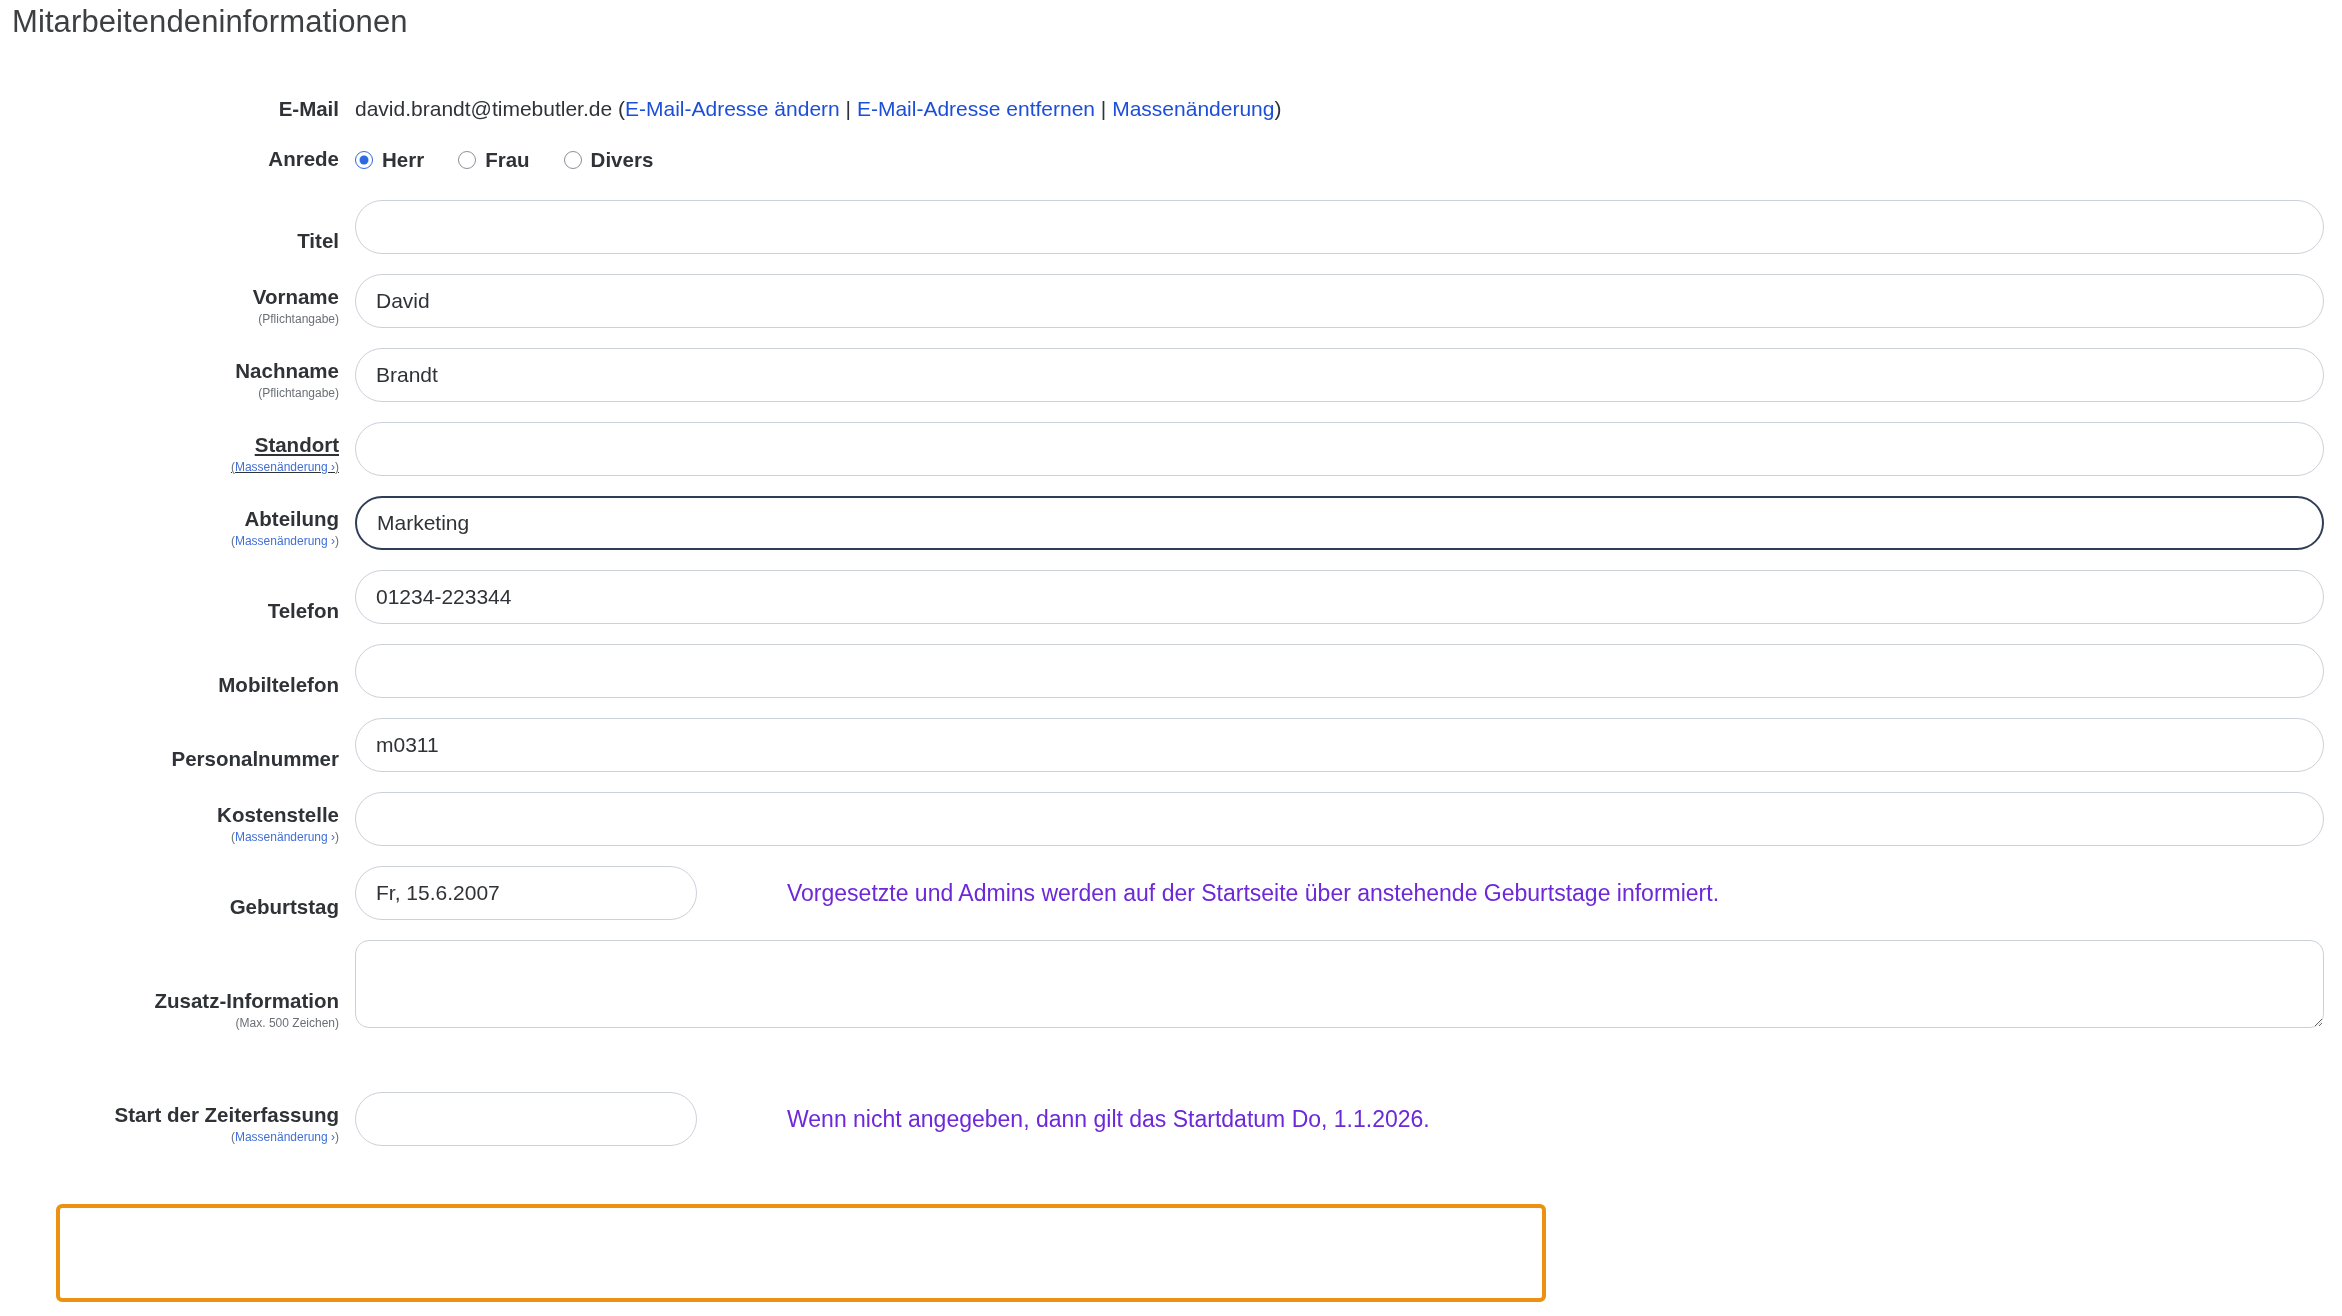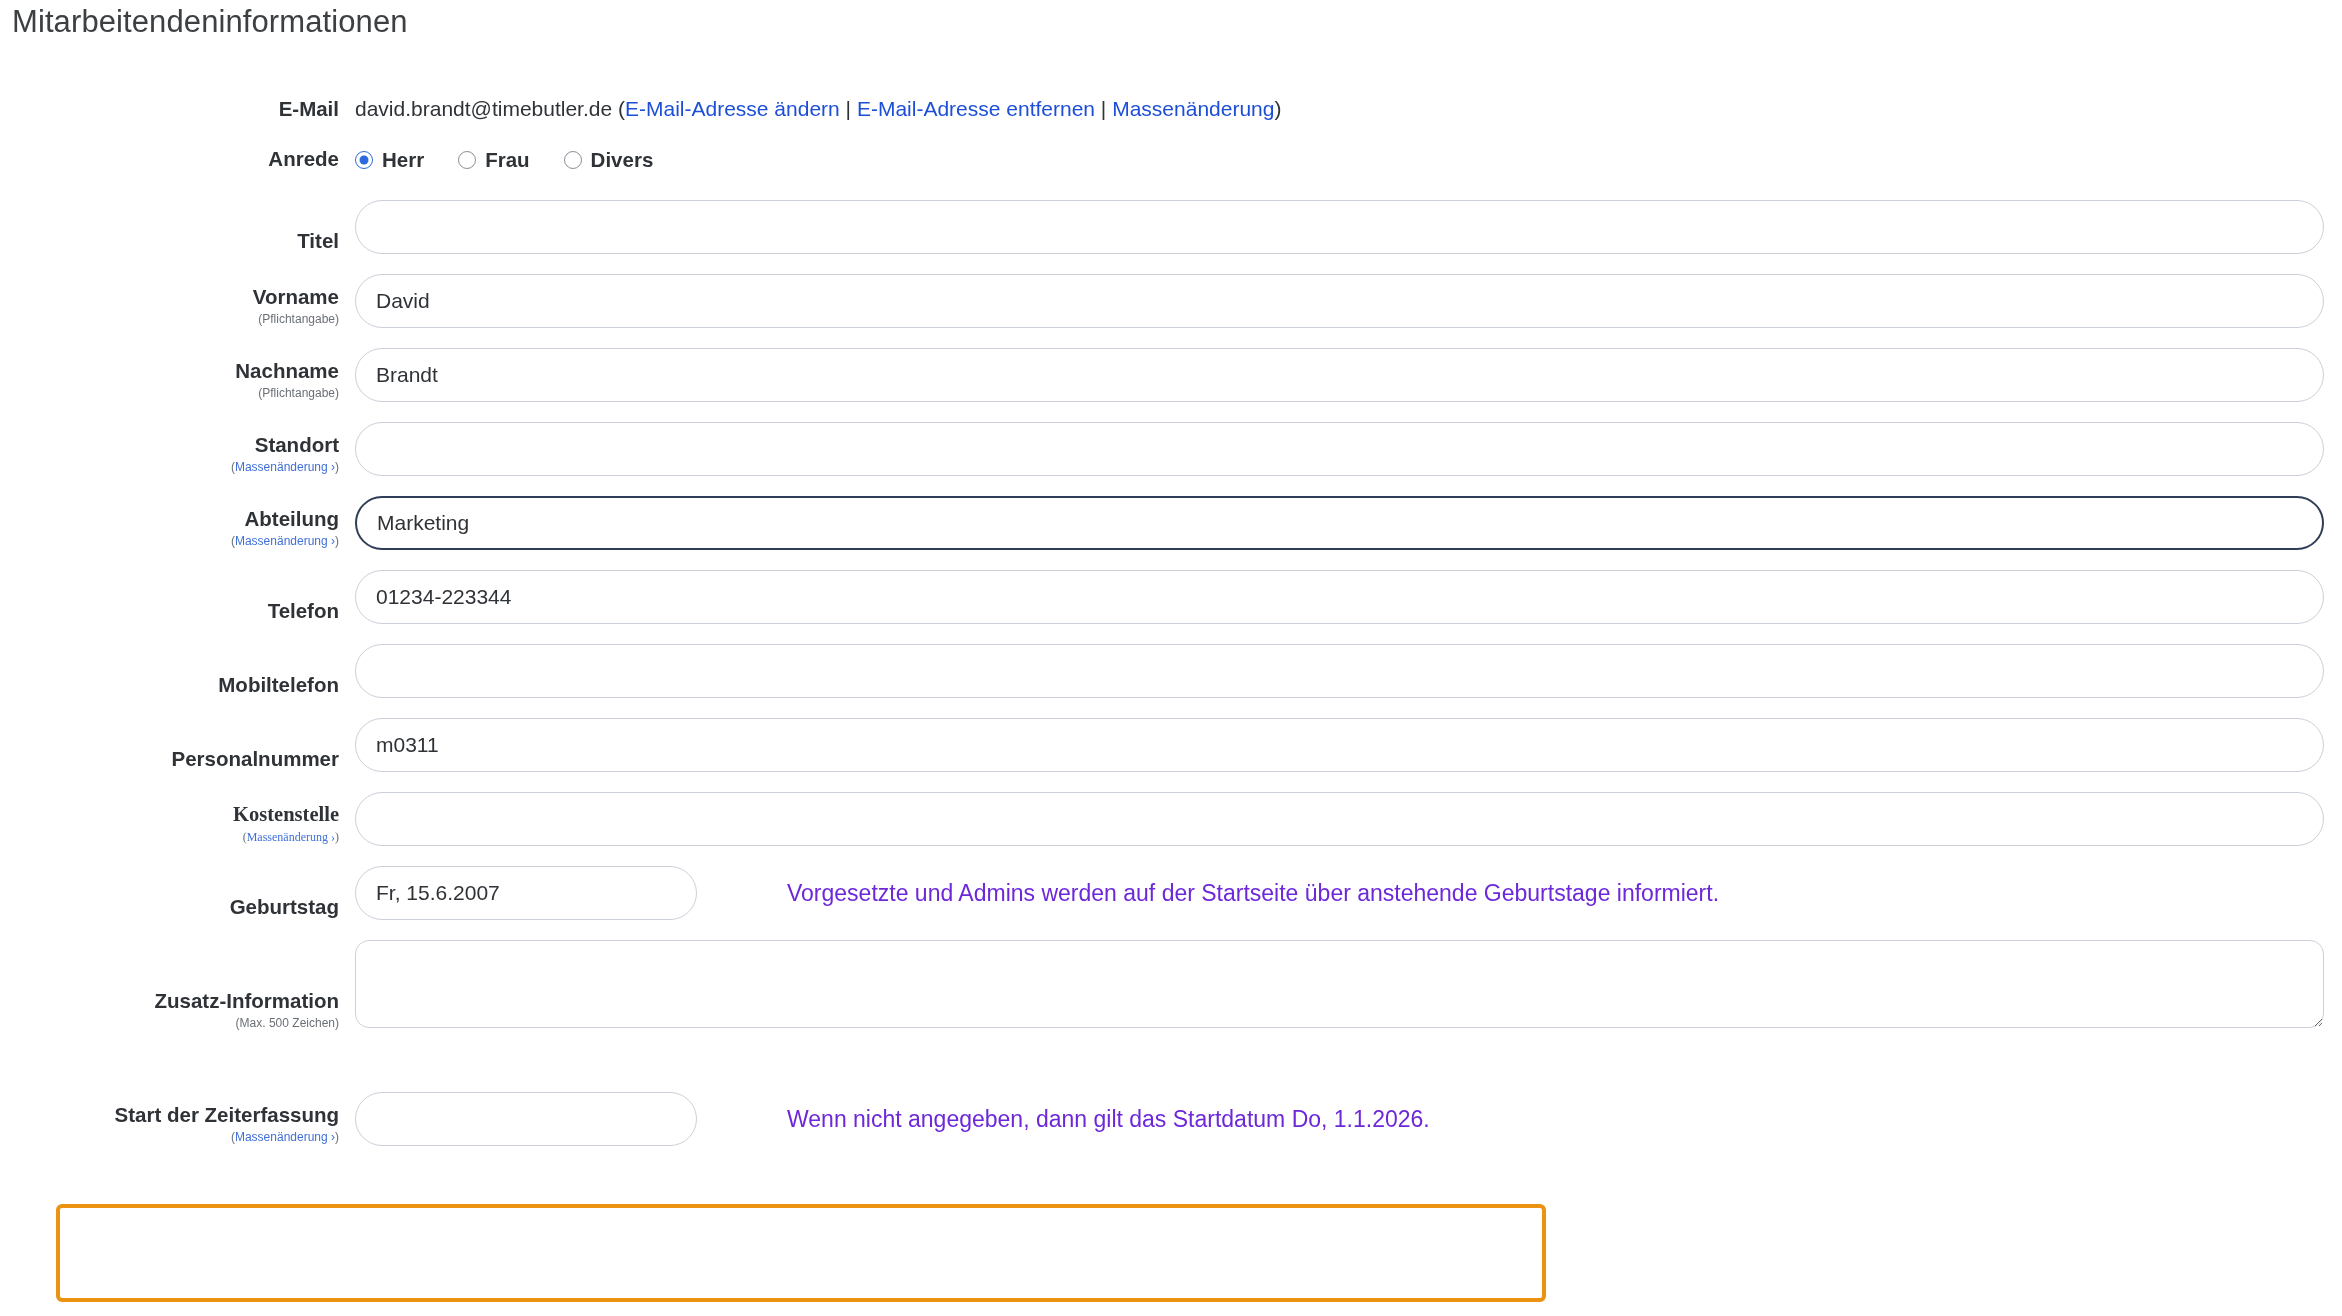--- a/index.html
+++ b/index.html
@@ -245,21 +245,21 @@
     <div class="row" style="margin-bottom:20px;">
       <div class="label-col" style="padding-top:8px;">
         <div class="label-main">Nachname</div>
         <div class="label-sub">(Pflichtangabe)</div>
       </div>
       <div class="field-col">
         <input class="tb" type="text" value="Brandt" style="">
       </div>
     </div>
 
-    <div class="row" style="margin-bottom:20px;">
+    <div class="row" style="margin-bottom:20px;text-decoration:underline;">
       <div class="label-col" style="padding-top:8px;">
         <div class="label-main">Standort</div>
         <div class="label-sub"><span>(</span><a href="#">Massenänderung ›</a><span>)</span></div>
       </div>
       <div class="field-col">
         <input class="tb" type="text" value="" style="">
       </div>
     </div>
 
     <div class="row" style="margin-bottom:20px;">
@@ -293,21 +293,21 @@
     <div class="row" style="margin-bottom:20px;">
       <div class="label-col" style="padding-top:14px;">
         <div class="label-main">Personalnummer</div>
       </div>
       <div class="field-col">
         <input class="tb" type="text" value="m0311" style="">
       </div>
     </div>
 
     <div class="row" style="margin-bottom:20px;">
-      <div class="label-col" style="padding-top:8px;font-family:Liberation Serif, serif;">
+      <div class="label-col" style="padding-top:8px;">
         <div class="label-main">Kostenstelle</div>
         <div class="label-sub"><span>(</span><a href="#">Massenänderung ›</a><span>)</span></div>
       </div>
       <div class="field-col">
         <input class="tb" type="text" value="" style="">
       </div>
     </div>
 
     <div class="row" style="margin-bottom:20px;">
       <div class="label-col" style="padding-top:14px;">

